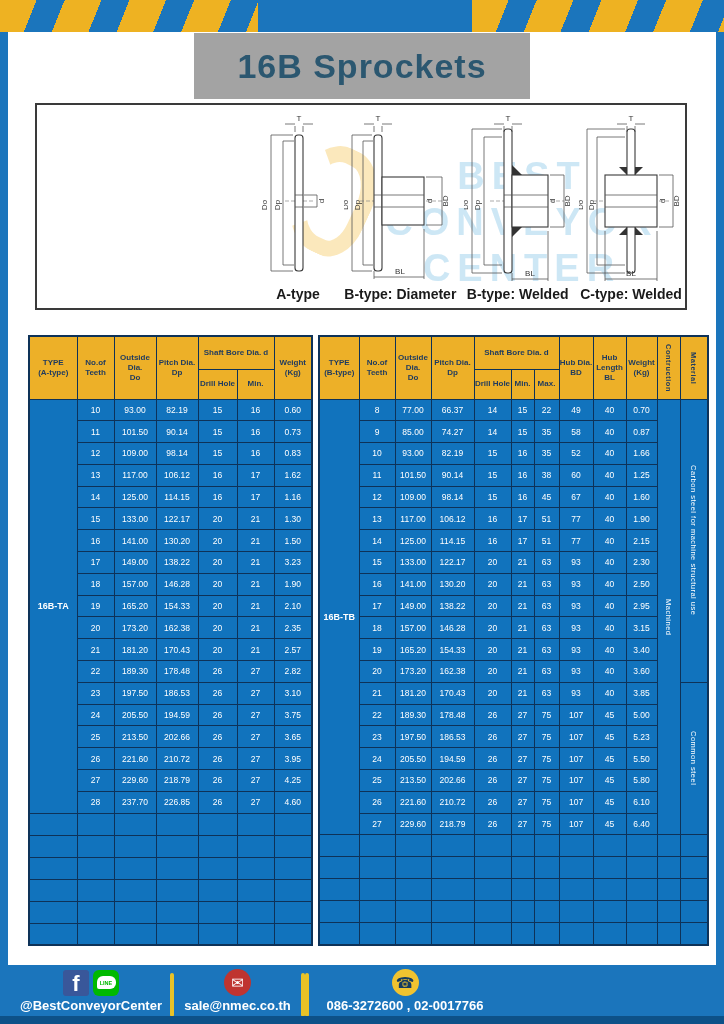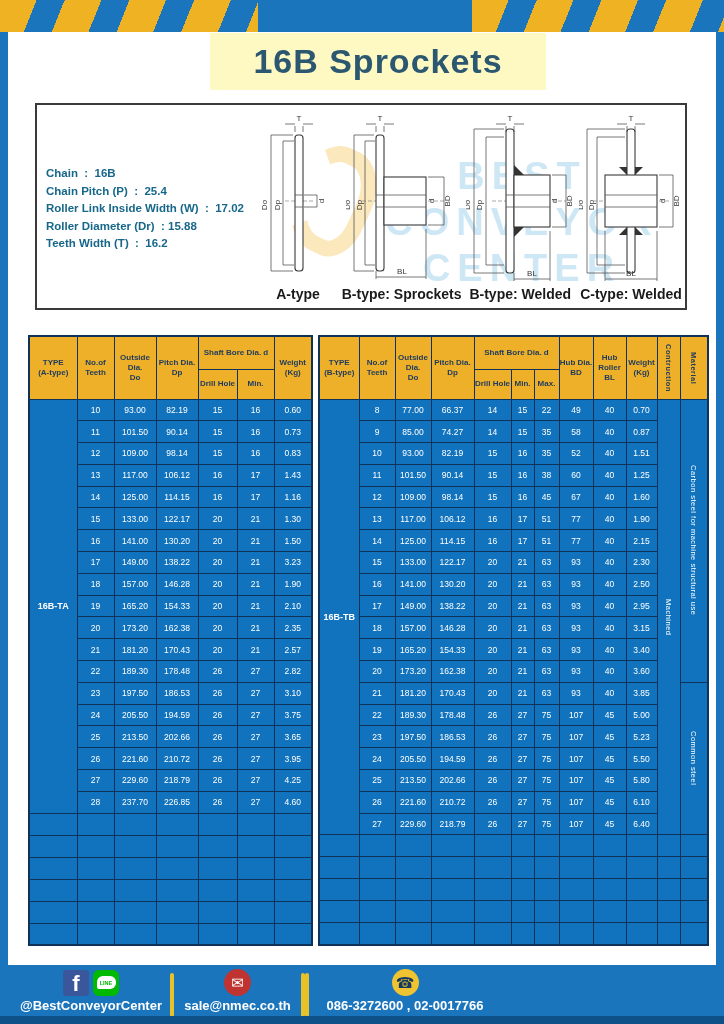--- a/index.html
+++ b/index.html
@@ -9,21 +9,21 @@
   
   .top-bar{position:absolute;left:0;top:0;width:724px;height:32px;background:#1b75bc;}
   .hazard{position:absolute;top:0;height:32px;background:repeating-linear-gradient(112deg,#eeb222 0 34px,#1b75bc 34px 60px);}
   .hazard.left{left:0;width:258px;}
   .hazard.right{right:0;width:252px;}
 
   
   .page{position:absolute;left:8px;top:32px;width:708px;height:933px;background:#ffffff;}
 
   
-  .banner{position:absolute;left:194px;top:33px;width:336px;height:57px;background:#fef9c3;display:flex;align-items:center;justify-content:center;margin-left:16px;}
+  .banner{position:absolute;left:194px;top:33px;width:336px;height:66px;background:#a3a3a3;display:flex;align-items:center;justify-content:center;}
   .banner h1{margin:0;font-size:34px;font-weight:bold;color:#2b5770;letter-spacing:1px;}
 
   
   .spec-box{position:absolute;left:35px;top:103px;width:652px;height:207px;background:#fff;border:2px solid #3a3a3a;}
   .spec-lines{position:absolute;left:9px;top:60px;z-index:2;}
   .spec-line{font-size:11.5px;font-weight:bold;color:#17678a;line-height:17.5px;white-space:pre;}
   .watermark{position:absolute;left:320px;top:48px;width:330px;text-align:center;z-index:0;color:rgba(130,195,230,0.40);font-weight:bold;font-size:38px;line-height:46px;letter-spacing:7px;}
   .wm-logo{position:absolute;left:255px;top:40px;width:80px;height:110px;border:16px solid rgba(240,180,34,0.30);border-radius:50% 50% 40% 60%;border-left-color:transparent;transform:rotate(25deg);z-index:0;}
   .diagrams{position:absolute;left:222px;top:8px;width:424px;height:192px;display:flex;justify-content:space-between;z-index:1;}
   .diagram{display:flex;flex-direction:column;align-items:center;}
@@ -82,27 +82,20 @@
   </div>
 
   <div class="spec-box">
     <div class="wm-logo"></div>
     <div class="watermark">
       <div>BEST</div>
       <div>CONVEYOR</div>
       <div>CENTER</div>
     </div>
 
-    <div class="spec-lines">
-      <div class="spec-line">Chain  :  16B</div>
-      <div class="spec-line">Chain Pitch (P)  :  25.4</div>
-      <div class="spec-line">Roller Link Inside Width (W)  :  17.02</div>
-      <div class="spec-line">Roller Diameter (Dr)  : 15.88</div>
-      <div class="spec-line">Teeth Width (T)  :  16.2</div>
-    </div>
 
     <div class="diagrams">
 
       <div class="diagram">
         <svg width="78" height="172" viewBox="0 0 78 172">
           <text class="dimtxt" x="40" y="8" text-anchor="middle">T</text>
           <path class="dline" d="M26 11 h10 M44 11 h10 M36 13 v6 M44 13 v6"></path>
           <path class="cline" d="M26 88 h28"></path>
           <rect class="part" x="36" y="22" width="8" height="136" rx="3"></rect>
           <path class="dline" d="M36 82 h8 M36 94 h8"></path>
@@ -127,21 +120,21 @@
           <path class="dline" d="M8 22 v136 M8 22 h20 M8 158 h20"></path>
           <text class="dimtxt" transform="rotate(-90 4 92)" x="4" y="92" text-anchor="middle">Do</text>
           <path class="dline" d="M19 28 v124 M19 28 h10 M19 152 h10"></path>
           <text class="dimtxt" transform="rotate(-90 16 92)" x="16" y="92" text-anchor="middle">Dp</text>
           <text class="dimtxt" transform="rotate(-90 88 88)" x="88" y="88" text-anchor="middle">d</text>
           <path class="dline" d="M98 64 v48 M82 64 h16 M82 112 h16"></path>
           <text class="dimtxt" transform="rotate(-90 104 88)" x="104" y="88" text-anchor="middle">BD</text>
           <path class="dline" d="M30 164 h50 M30 158 v8 M80 116 v50"></path>
           <text class="dimtxt" x="56" y="161" text-anchor="middle">BL</text>
         </svg>
-        <div class="caption">B-type: Sprockets</div>
+        <div class="caption">B-type: Diameter</div>
       </div>
 
       <div class="diagram">
         <svg width="108" height="172" viewBox="0 0 108 172">
           <text class="dimtxt" x="44" y="8" text-anchor="middle">T</text>
           <path class="dline" d="M30 11 h10 M48 11 h10 M40 13 v6 M48 13 v6"></path>
           <path class="cline" d="M26 88 h74"></path>
           <rect class="part" x="40" y="16" width="8" height="144" rx="3"></rect>
           <rect class="part" x="48" y="62" width="36" height="52"></rect>
           <polygon points="48,62 48,52 58,62" fill="#333"></polygon>
@@ -243,21 +236,21 @@
           <td>15</td>
           <td>16</td>
           <td>0.83</td>
         </tr>
         <tr>
           <td>13</td>
           <td>117.00</td>
           <td>106.12</td>
           <td>16</td>
           <td>17</td>
-          <td>1.43</td>
+          <td>1.62</td>
         </tr>
         <tr>
           <td>14</td>
           <td>125.00</td>
           <td>114.15</td>
           <td>16</td>
           <td>17</td>
           <td>1.16</td>
         </tr>
         <tr>
@@ -452,21 +445,21 @@
 Teeth</th>
           <th rowspan="2">Outside
 Dia.
 Do</th>
           <th rowspan="2">Pitch Dia.
 Dp</th>
           <th colspan="3">Shaft Bore Dia. d</th>
           <th rowspan="2">Hub Dia.
 BD</th>
           <th rowspan="2">Hub
-Roller
+Length
 BL</th>
           <th rowspan="2">Weight
 (Kg)</th>
           <th rowspan="2" class="vert">Contruction</th>
           <th rowspan="2" class="vert">Material</th>
         </tr>
         <tr>
           <th>Drill Hole</th>
           <th>Min.</th>
           <th>Max.</th>
@@ -500,21 +493,21 @@
         </tr>
         <tr>
           <td>10</td>
           <td>93.00</td>
           <td>82.19</td>
           <td>15</td>
           <td>16</td>
           <td>35</td>
           <td>52</td>
           <td>40</td>
-          <td>1.51</td>
+          <td>1.66</td>
         </tr>
         <tr>
           <td>11</td>
           <td>101.50</td>
           <td>90.14</td>
           <td>15</td>
           <td>16</td>
           <td>38</td>
           <td>60</td>
           <td>40</td>

